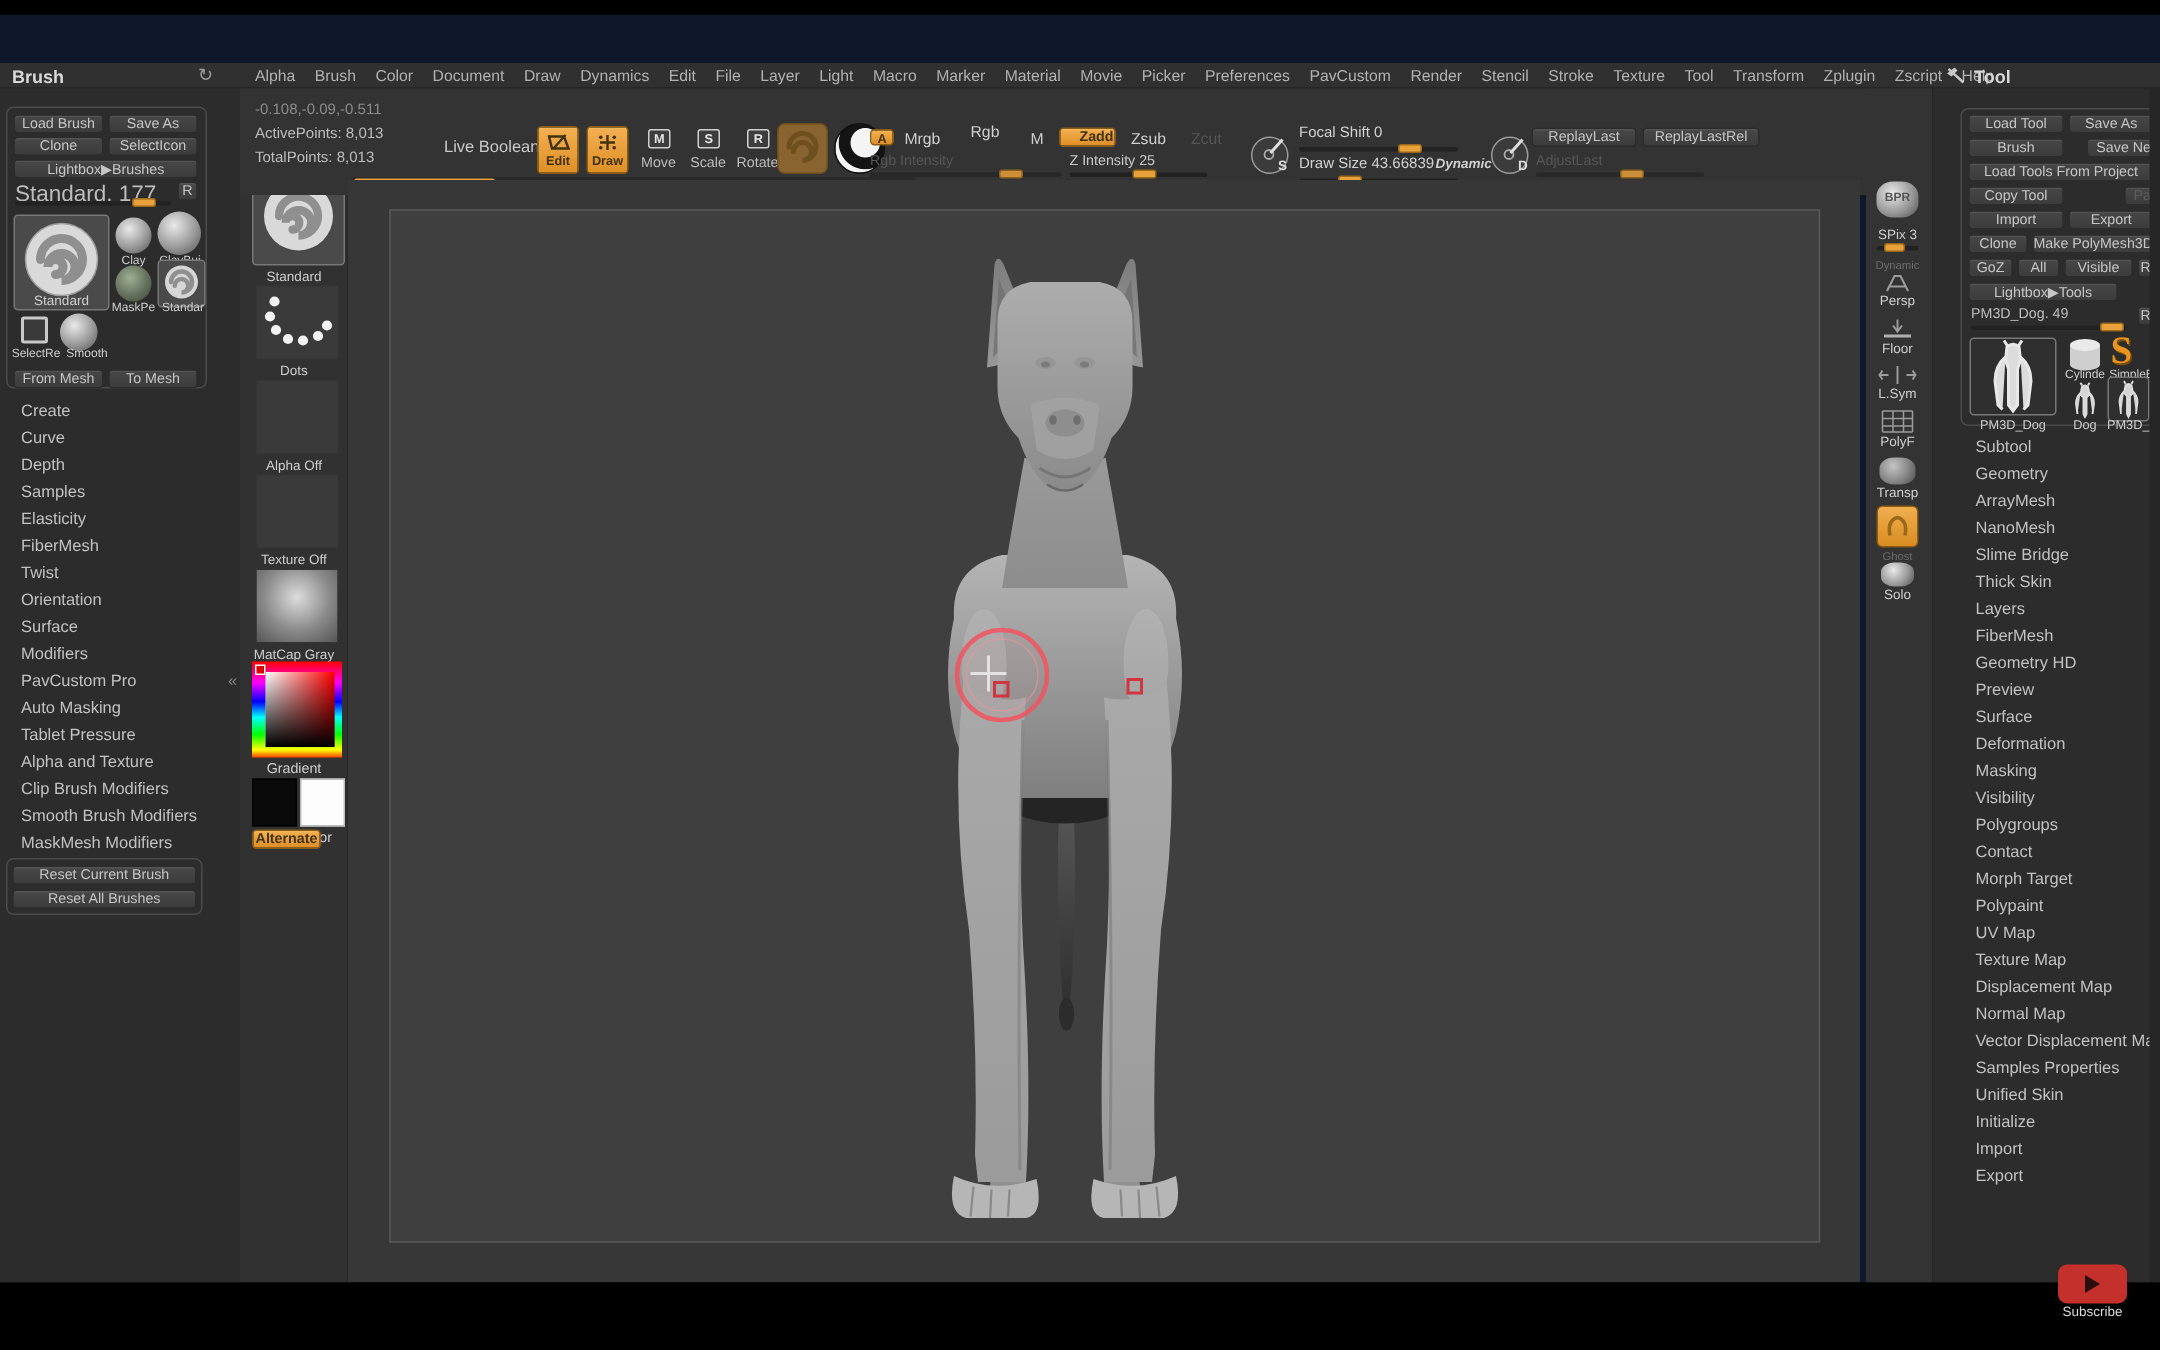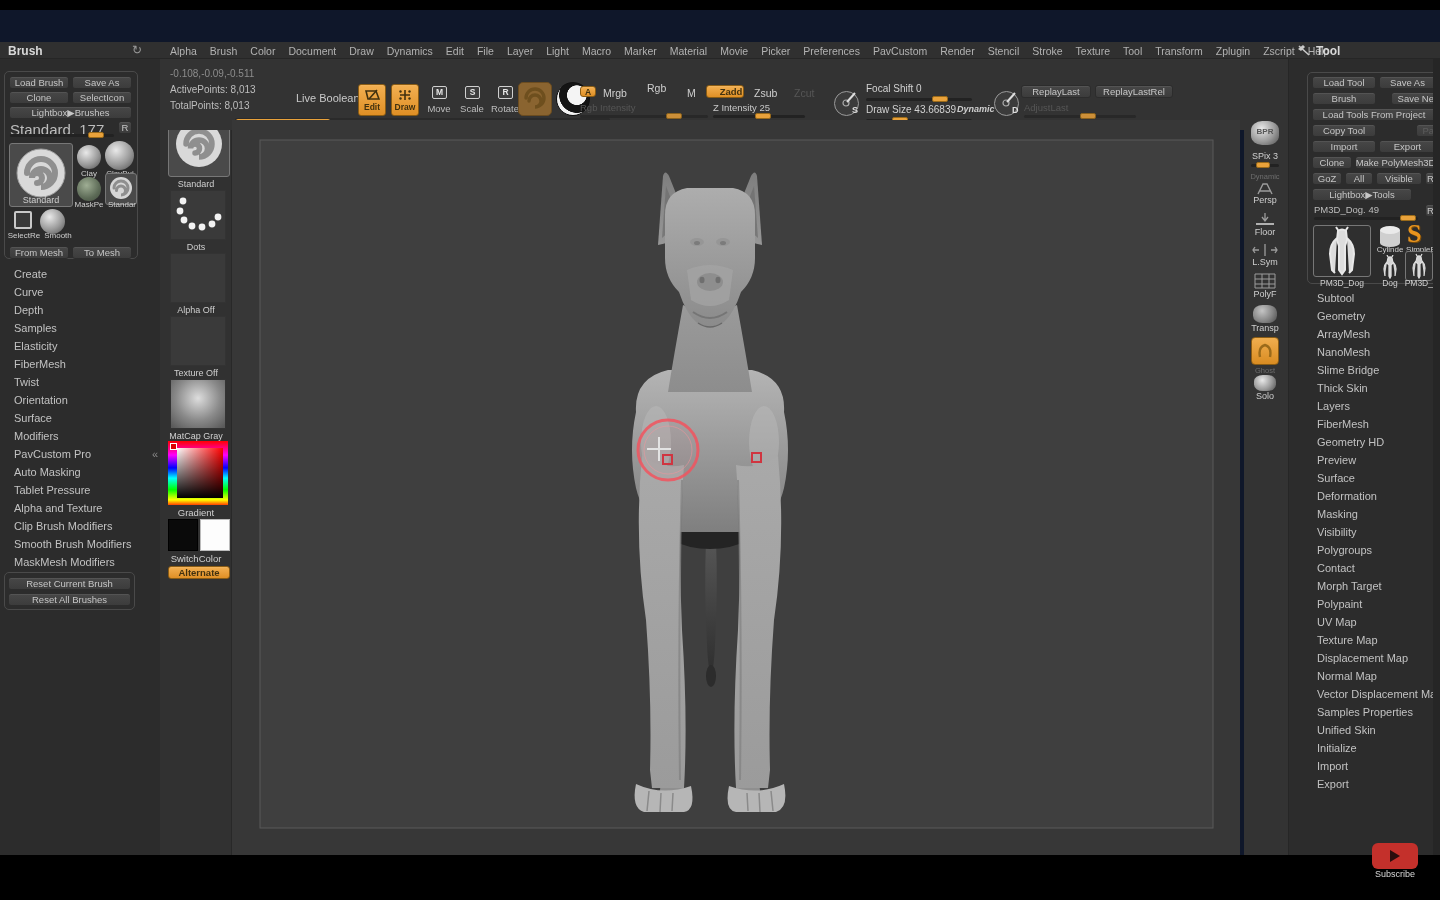--- a/index.html
+++ b/index.html
@@ -180,21 +180,21 @@
     <div class="abs" style="left:8px;top:382px;width:60px;height:64px;background:linear-gradient(180deg,#ff0000,#ff00ff 22%,#0000ff 42%,#00ffff 58%,#00ff00 76%,#ffff00 92%,#ff4000);">
       <div class="abs" style="left:9px;top:7px;width:46px;height:50px;background:linear-gradient(to bottom, rgba(0,0,0,0) 0%, #000 100%), linear-gradient(to right, #fff 0%, #f00 100%);"></div>
       <div class="abs" style="left:2px;top:2px;width:7px;height:7px;border:1px solid #fff;background:#d00;"></div>
     </div>
     <div class="tile-label" style="left:0;top:448px;width:72px;font-size:9.5px;">Gradient</div>
 
     <div class="abs" style="left:8px;top:460px;width:30px;height:32px;background:#0a0a0a;border:1px solid #000;"></div>
     <div class="abs" style="left:40px;top:460px;width:30px;height:32px;background:#fdfdfd;border:1px solid #bbb;"></div>
     <div class="tile-label" style="left:0;top:494px;width:72px;font-size:9.5px;">SwitchColor</div>
 
-    <div class="btn orange" style="left:8px;top:507px;width:62px;">Alternate</div>
+    <div class="btn orange" style="left:8px;top:494px;width:46px;">Alternate</div>
   </div>
 
   <div class="abs" style="left:160px;top:49px;width:1128px;height:71px;background:#333;">
     <div class="lbl dim" style="left:10px;top:9px;font-size:10px;">-0.108,-0.09,-0.511</div>
     <div class="lbl" style="left:10px;top:25px;">ActivePoints: 8,013</div>
     <div class="lbl" style="left:10px;top:41px;">TotalPoints: 8,013</div>
     <div class="abs" style="left:75px;top:59px;width:375px;height:7px;background:#2a2a2a;border-radius:2px;">
       <div class="abs" style="left:1px;top:1px;width:94px;height:5px;background:#e9a23b;border-radius:2px;"></div>
     </div>
 

